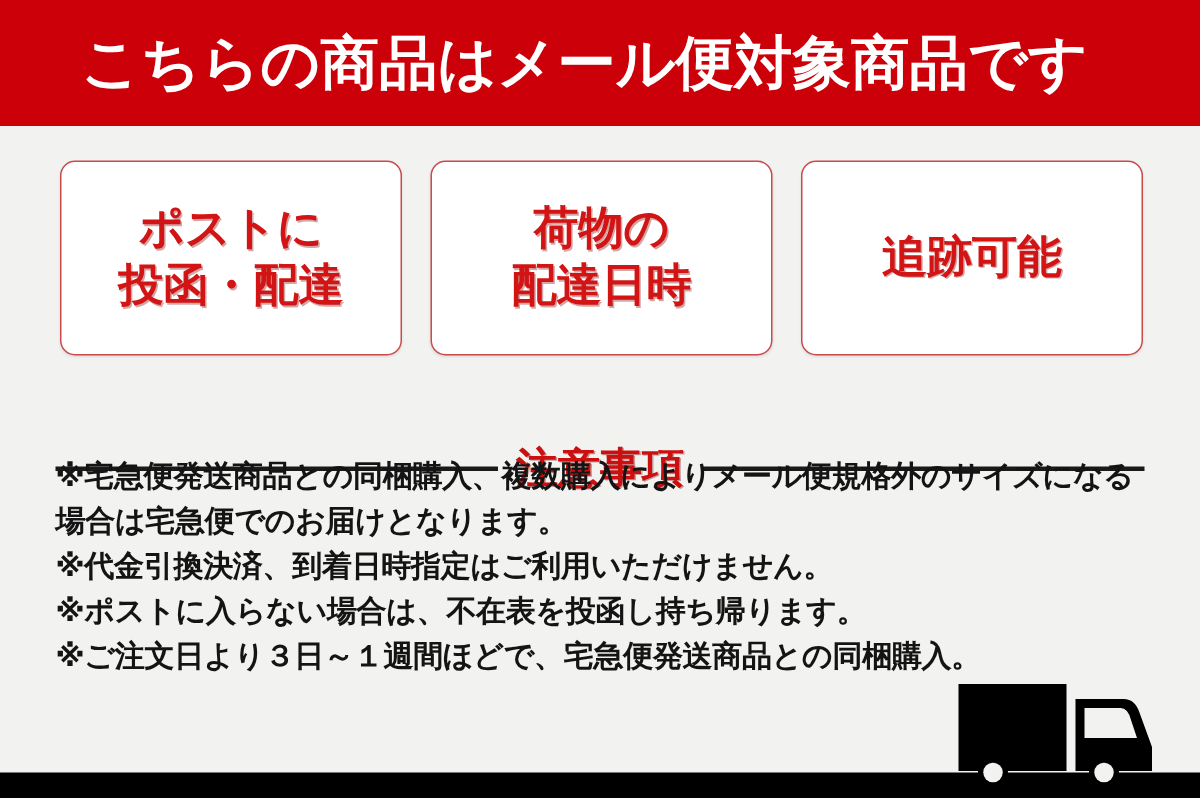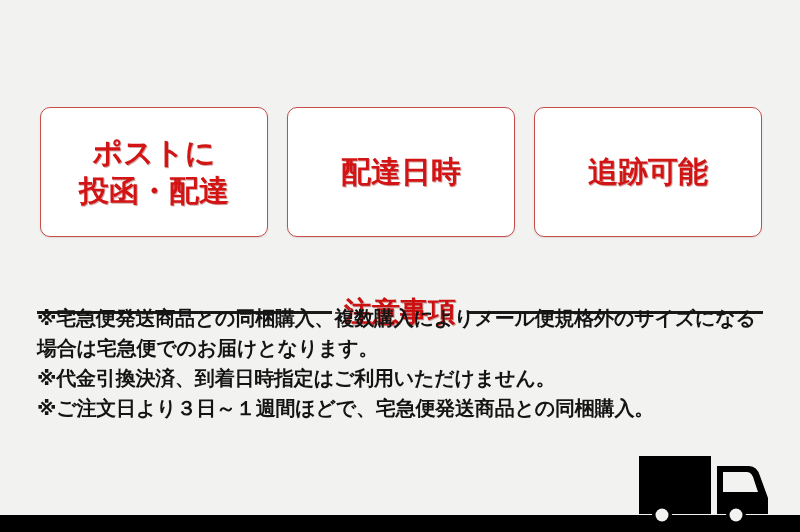--- a/index.html
+++ b/index.html
@@ -136,47 +136,52 @@
     top: 450px;
     width: 140px;
     height: 76px;
   }
 </style>
 </head>
 <body>
 
 <div id="banner">
 
+  <div id="header-bar">
+    <div id="header-title">こちらの商品はメール便対象商品です</div>
+  </div>
 
   <div id="feature-boxes">
 
     <div class="feature-box">
       <div class="feature-line">ポストに</div>
       <div class="feature-line">投函・配達</div>
     </div>
 
     <div class="feature-box">
+      <div class="feature-line">荷物の</div>
       <div class="feature-line">配達日時</div>
     </div>
 
     <div class="feature-box">
       <div class="feature-line">追跡可能</div>
     </div>
 
   </div>
 
   <div id="notice-divider">
     <div class="divider-rule"></div>
     <div id="notice-heading">注意事項</div>
     <div class="divider-rule"></div>
   </div>
 
   <div id="notes-list">
     <div class="note-item wrap">※宅急便発送商品との同梱購入、複数購入によりメール便規格外のサイズになる場合は宅急便でのお届けとなります。</div>
     <div class="note-item">※代金引換決済、到着日時指定はご利用いただけません。</div>
+    <div class="note-item">※ポストに入らない場合は、不在表を投函し持ち帰ります。</div>
     <div class="note-item">※ご注文日より３日～１週間ほどで、宅急便発送商品との同梱購入。</div>
   </div>
 
   <div id="ground-bar"></div>
 
   <svg id="truck-icon" viewBox="0 0 140 76">
 
     <rect x="2" y="6" width="72" height="58" fill="#000000"></rect>
 
     <path d="M80 16 L112 16 Q120 16 123 26 L131 48 L131 64 L80 64 Z" fill="#000000"></path>

